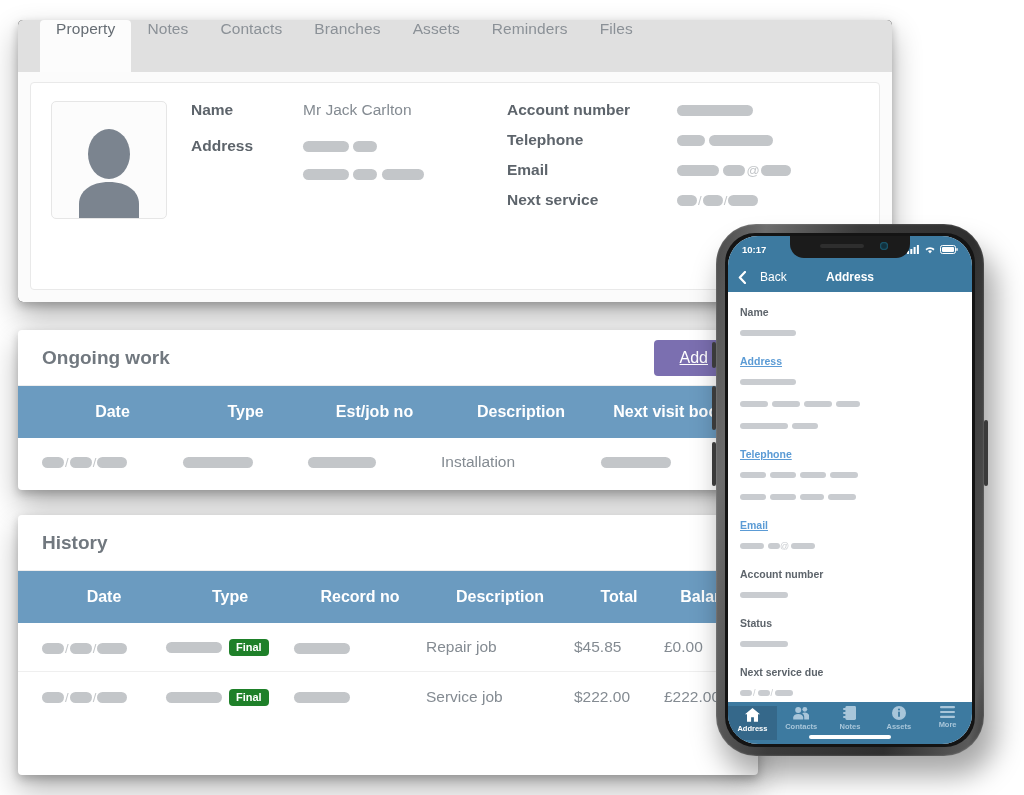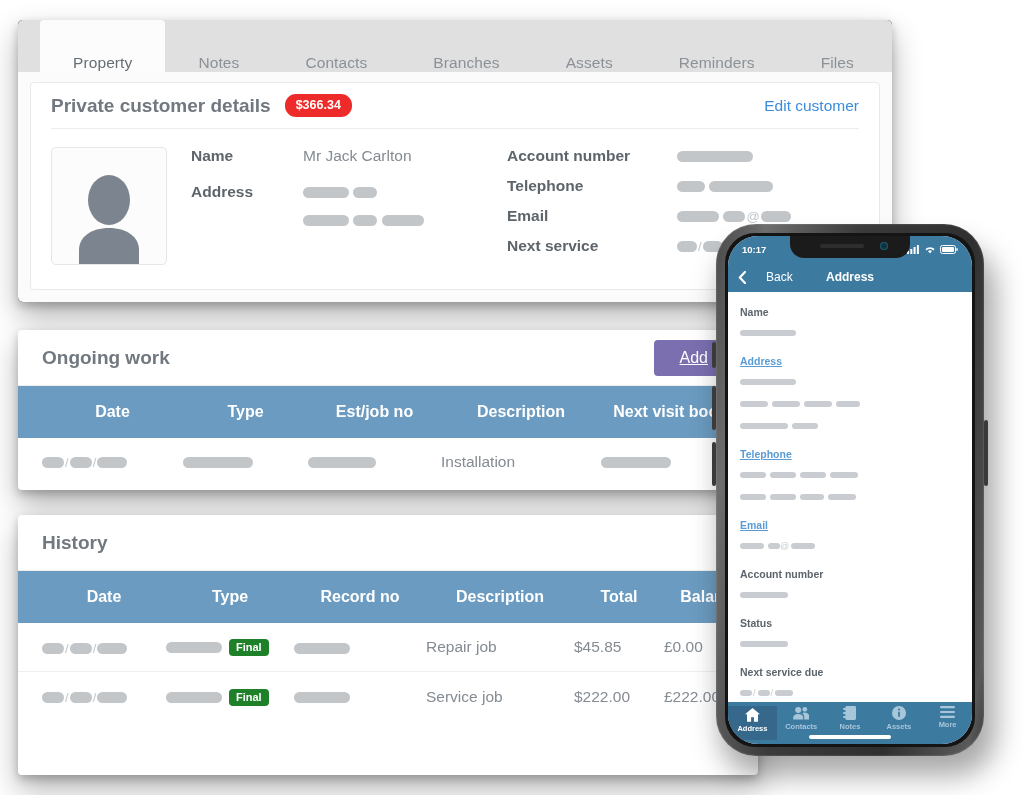--- a/index.html
+++ b/index.html
@@ -24,21 +24,21 @@
     box-shadow: 0 14px 30px rgba(0,0,0,.30), 0 4px 10px rgba(0,0,0,.22);
   }
 
   #panel-property { left:18px; top:20px; width:874px; height:282px; background:#000; border-radius:5px; }
   .tabbar {
     position:absolute; left:0; top:0; width:100%; height:52px;
     background:#e0e0e0; border-radius:5px 5px 0 0;
     display:flex; align-items:stretch; padding-left:22px;
   }
   .tab {
-    display:flex; align-items:flex-end; padding:0 33px;
+    display:flex; align-items:flex-start; padding:0 16px;
     font-size:15.5px; color:#8b9197; letter-spacing:.1px;
     border-radius:4px 4px 0 0; white-space:nowrap;
   }
   .tab.active { background:#fcfcfc; color:#666d74; }
   .panel-body {
     position:absolute; left:0; top:52px; right:0; bottom:0;
     background:#fbfbfb; padding:10px 12px 12px 12px; border-radius:0 0 5px 5px;
   }
   .inner-card {
     background:#ffffff; border:1px solid #e9e9e9; border-radius:4px;
@@ -124,21 +124,21 @@
   }
   .status-bar {
     position:relative; height:26px; background:#3d7aa0; color:#fff; font-size:9.5px; font-weight:bold;
     display:flex; align-items:center; padding:0 14px; z-index:5;
   }
   .status-right { margin-left:auto; display:flex; align-items:center; gap:4px; }
   .nav-bar {
     height:30px; background:#3d7aa0; color:#fff; display:flex; align-items:center;
     padding:0 10px; font-size:12px; position:relative;
   }
-  .nav-back { display:flex; align-items:center; gap:20px; cursor:pointer; }
+  .nav-back { display:flex; align-items:center; gap:14px; cursor:pointer; }
   .nav-title { position:absolute; left:0; right:0; text-align:center; font-weight:bold; font-size:12px; pointer-events:none; }
   .phone-body { position:absolute; left:0; right:0; top:56px; bottom:42px; background:#fff; padding:14px 12px 0 12px; overflow:hidden; }
   .p-label { font-size:10.5px; font-weight:bold; color:#5d646b; margin-bottom:5px; }
   .p-link  { font-size:10.5px; font-weight:bold; color:#5b9bd5; text-decoration:underline; margin-bottom:5px; cursor:pointer; }
   .p-group { margin-bottom:14px; }
   .p-line  { margin-bottom:4px; }
   .p-ph { display:inline-block; height:6px; border-radius:3px; background:#c9ccd0; vertical-align:middle; margin-right:4px; }
   .p-slash { display:inline-block; color:#c9ccd0; font-size:9px; vertical-align:middle; margin-right:2px; }
   .tabbar-m {
     position:absolute; left:0; right:0; bottom:0; height:42px; background:#3d7aa0;
@@ -177,25 +177,20 @@
           <span>Reminders</span>
         </div>
       <div class="tab">
           <span>Files</span>
         </div>
     </div>
 
     <div class="panel-body">
       <div class="inner-card">
 
-        <div class="card-head">
-          <span class="card-title">Private customer details</span>
-          <span class="badge-red">$366.34</span>
-          <span class="head-right">Edit customer</span>
-        </div>
 
         <div class="detail-grid">
 
           <div class="avatar-box">
             <svg width="76" height="92" viewBox="0 0 76 92">
               <ellipse cx="38" cy="28" rx="21" ry="25" fill="#7b848f"></ellipse>
               <path d="M38 56c-18 0-30 9-30 22v14h60V78c0-13-12-22-30-22z" fill="#7b848f"></path>
             </svg>
           </div>
 

